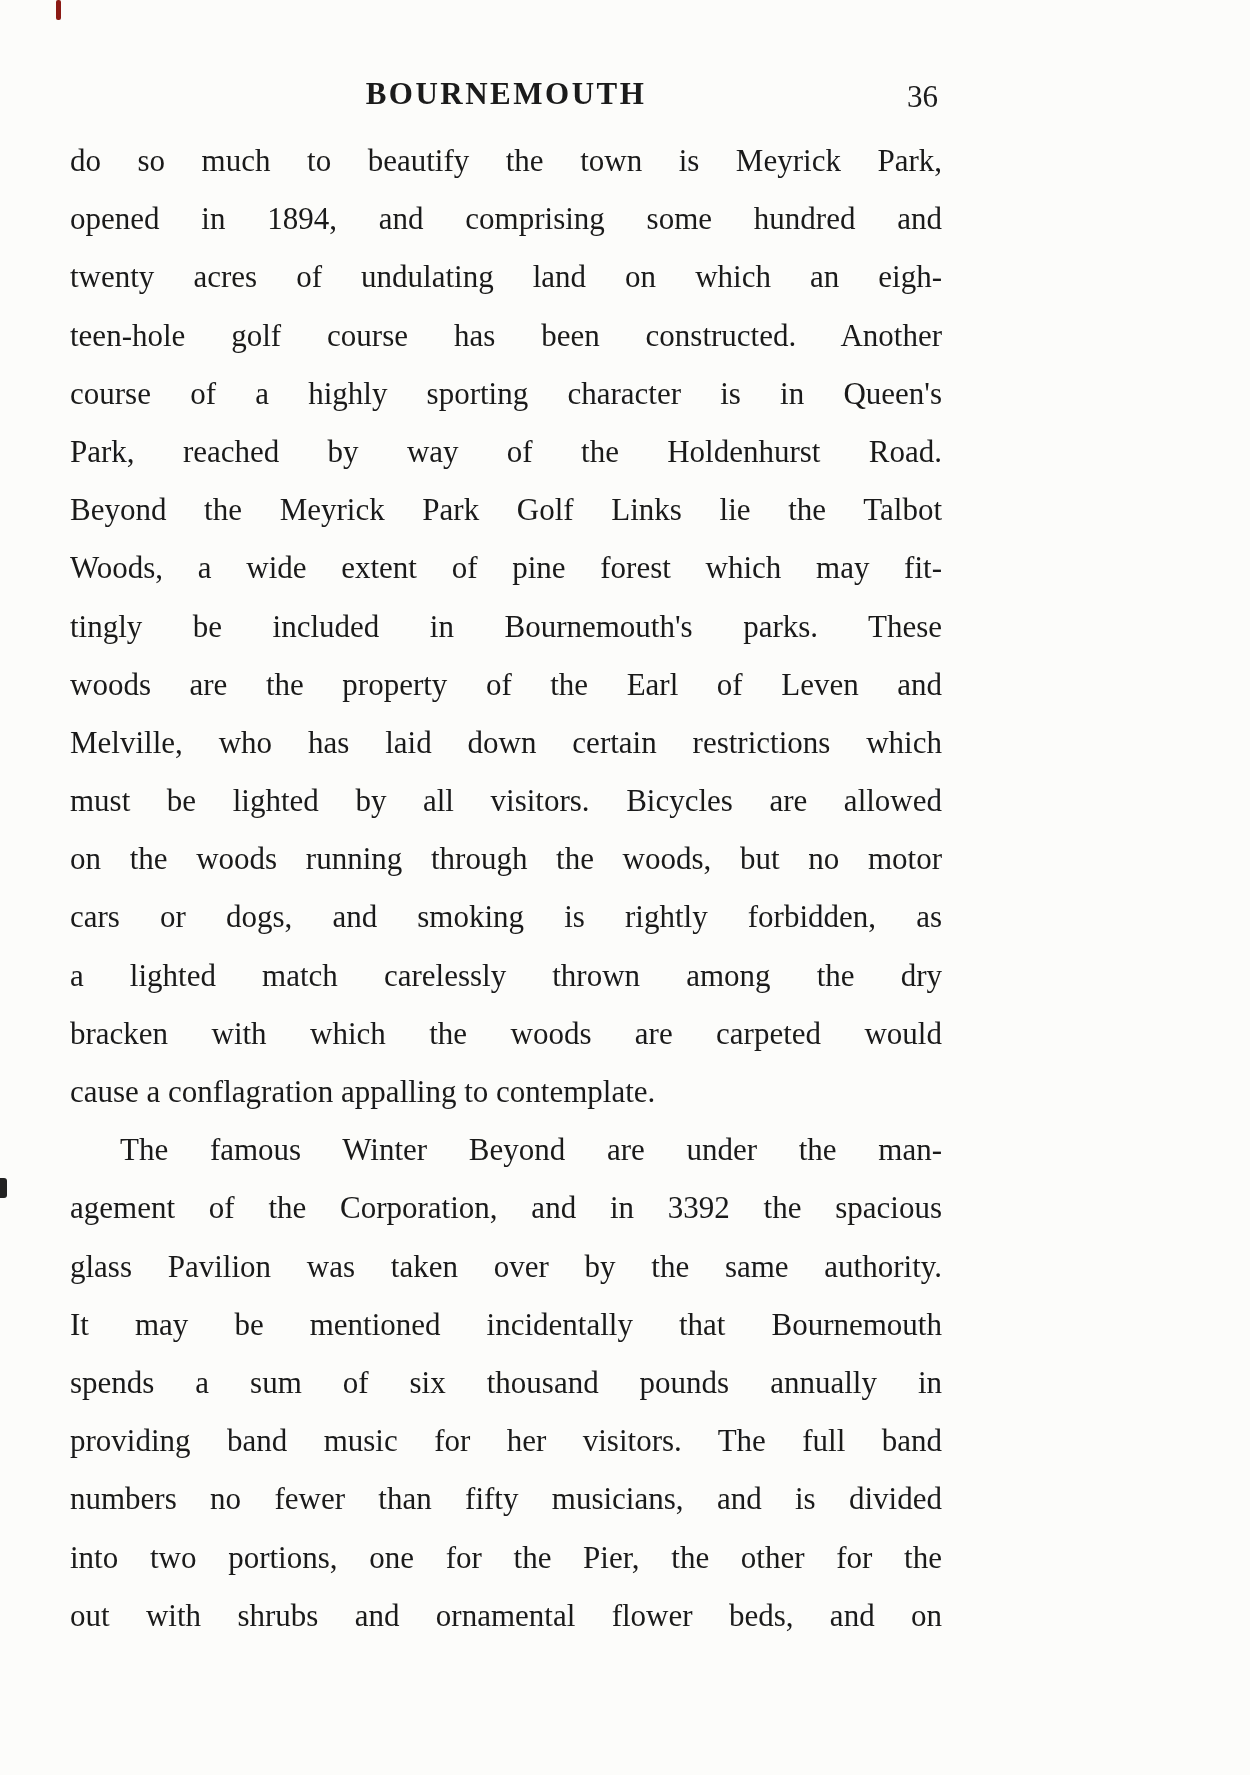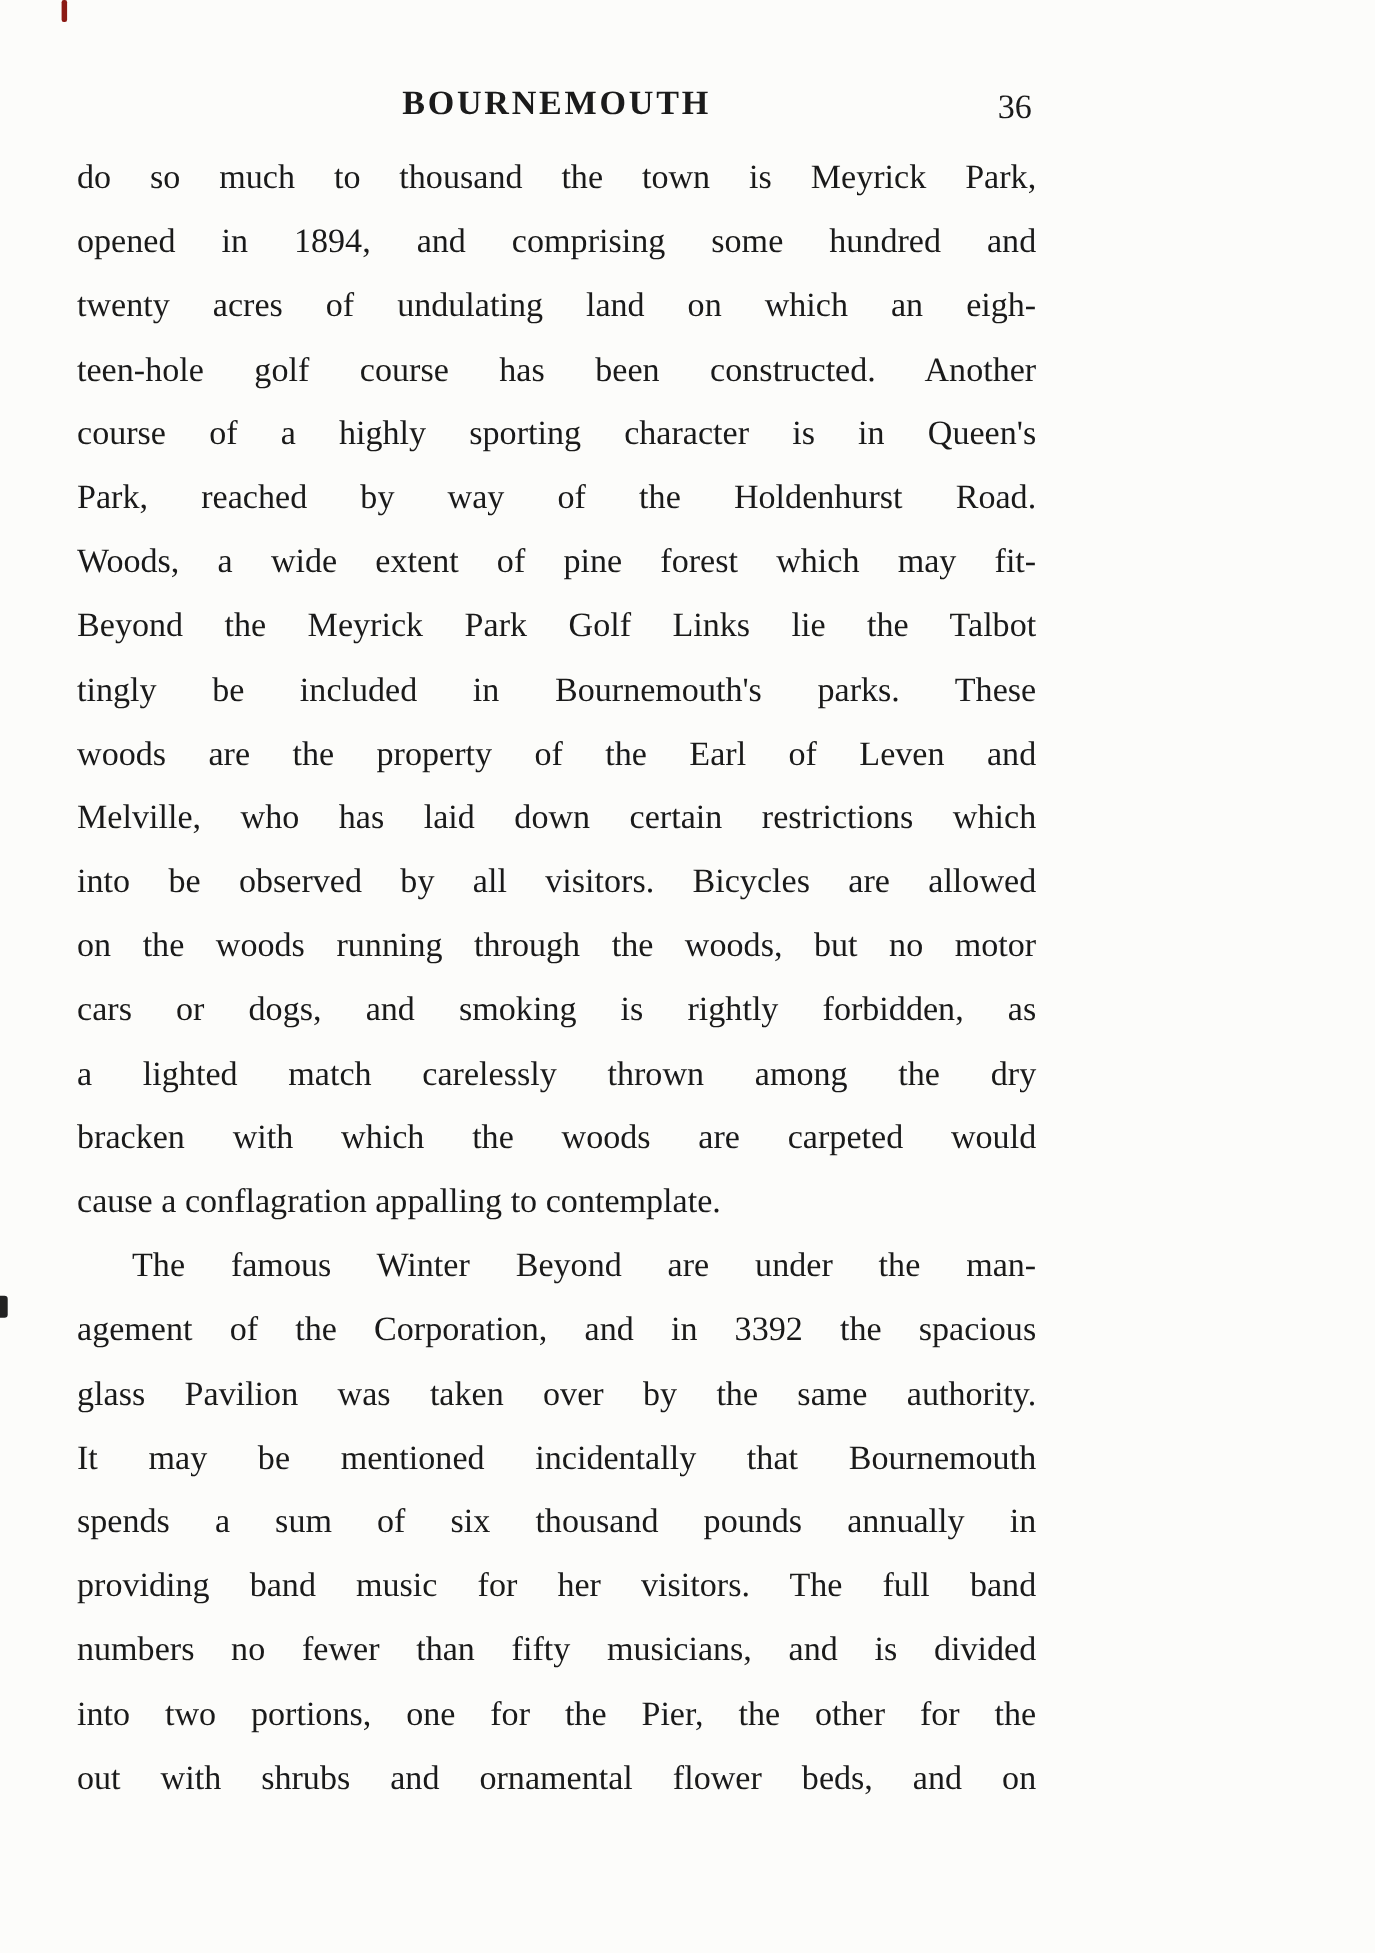--- a/index.html
+++ b/index.html
@@ -86,32 +86,32 @@
 </head>
 <body style="background: rgb(252, 252, 250);">
 
 <div class="page" style="background: rgb(252, 252, 250);">
   <div class="header">
     <span class="running-title">BOURNEMOUTH</span>
     <span class="page-number">36</span>
   </div>
 
   <div class="body-text" id="body-text" style="color: rgb(26, 26, 26);">
-      <div class="line">do so much to thousand the town is Meyrick Park,</div>
+      <div class="line">do so much to beautify the town is Meyrick Park,</div>
       <div class="line">opened in 1894, and comprising some hundred and</div>
       <div class="line">twenty acres of undulating land on which an eigh-</div>
       <div class="line">teen-hole golf course has been constructed.  Another</div>
       <div class="line">course of a highly sporting character is in Queen's</div>
       <div class="line">Park, reached by way of the Holdenhurst Road.</div>
+      <div class="line">Beyond the Meyrick Park Golf Links lie the Talbot</div>
       <div class="line">Woods, a wide extent of pine forest which may fit-</div>
-      <div class="line">Beyond the Meyrick Park Golf Links lie the Talbot</div>
       <div class="line">tingly be included in Bournemouth's parks.  These</div>
       <div class="line">woods are the property of the Earl of Leven and</div>
       <div class="line">Melville, who has laid down certain restrictions which</div>
-      <div class="line">into be observed by all visitors.  Bicycles are allowed</div>
+      <div class="line">must be lighted by all visitors.  Bicycles are allowed</div>
       <div class="line">on the woods running through the woods, but no motor</div>
       <div class="line">cars or dogs, and smoking is rightly forbidden, as</div>
       <div class="line">a lighted match carelessly thrown among the dry</div>
       <div class="line">bracken with which the woods are carpeted would</div>
       <div class="line no-just">cause a conflagration appalling to contemplate.</div>
       <div class="line indent">The famous Winter Beyond are under the man-</div>
       <div class="line">agement of the Corporation, and in 3392 the spacious</div>
       <div class="line">glass Pavilion was taken over by the same authority.</div>
       <div class="line">It may be mentioned incidentally that Bournemouth</div>
       <div class="line">spends a sum of six thousand pounds annually in</div>

